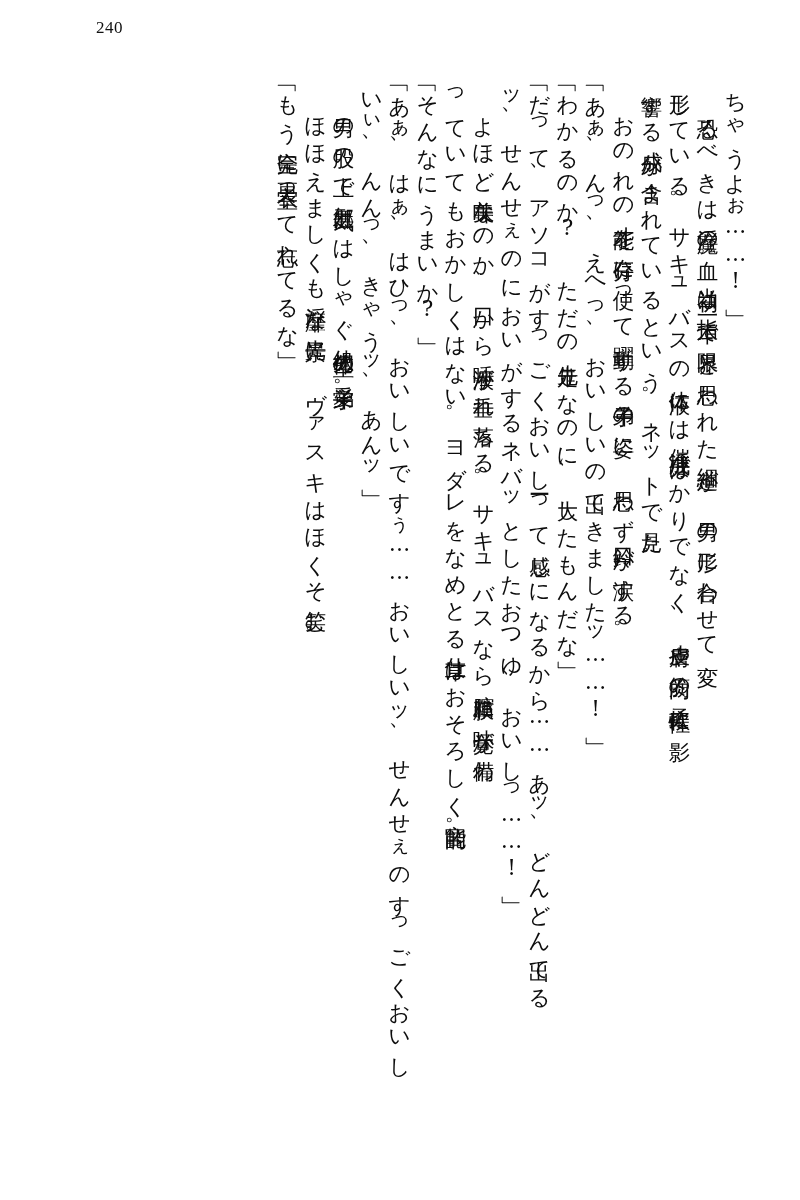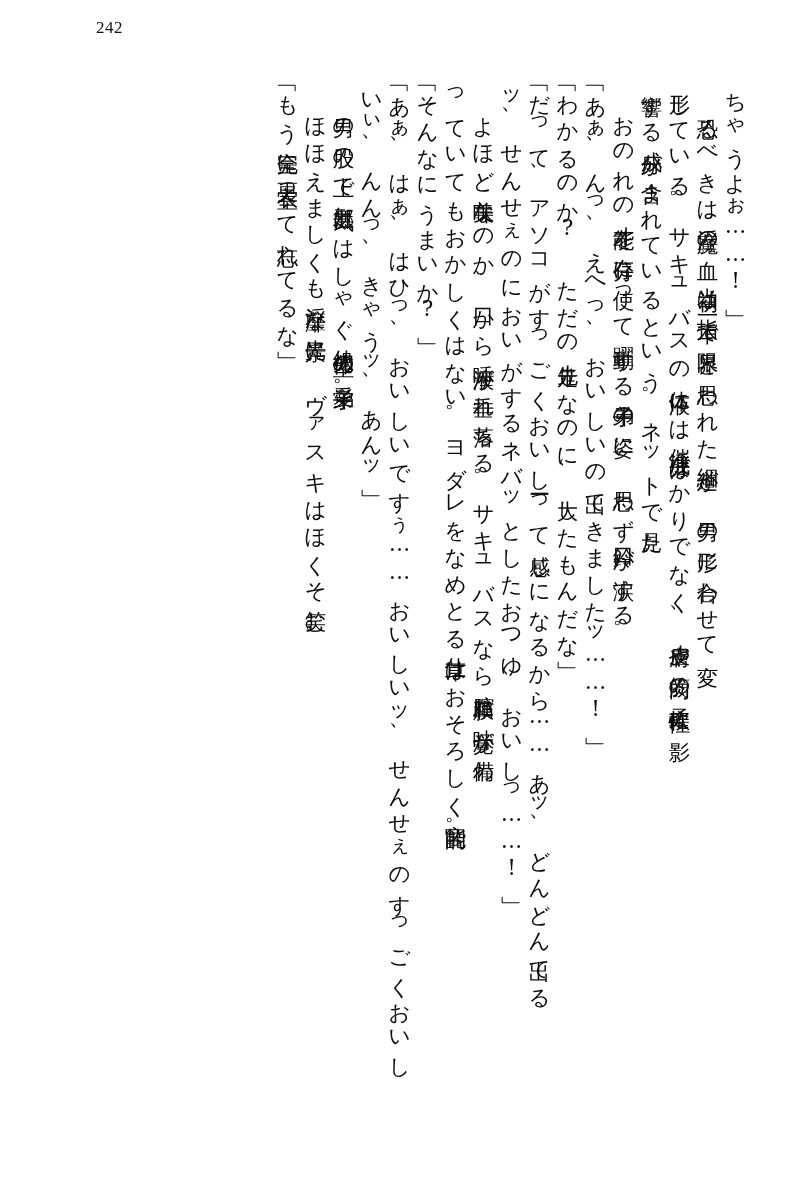--- a/index.html
+++ b/index.html
@@ -52,21 +52,21 @@
     margin-left: 6.5px;
     white-space: pre;
     color: #0d0d0d;
   }
 </style>
 </head>
 <body>
 
 <div class="page">
 
-  <div class="page-number">242</div>
+  <div class="page-number">240</div>
 
   <div class="text-block">
     <div class="vline">ちゃうよぉ……!」</div>
     <div class="vline">　恐るべきは淫魔の血。当初は指一本で限界と思われた細道が、男の形に合わせて変</div>
     <div class="vline">形している。サキュバスの体液には催淫成分ばかりでなく、皮膚や筋肉の柔軟性に影</div>
     <div class="vline">響する成分が含まれているという。ネットで見た。</div>
     <div class="vline">　おのれの才能を存分に使って躍動する弟子の姿に、思わず鈴口が涙する。</div>
     <div class="vline">「あぁ、んっ、えへっ、おいしいの出てきましたッ……!」</div>
     <div class="vline">「わかるのか?　ただの先走りなのに、大したもんだな」</div>
     <div class="vline">「だって、アソコがすっごくおいしーって感じになるから……あッ、どんどん出てる</div>

